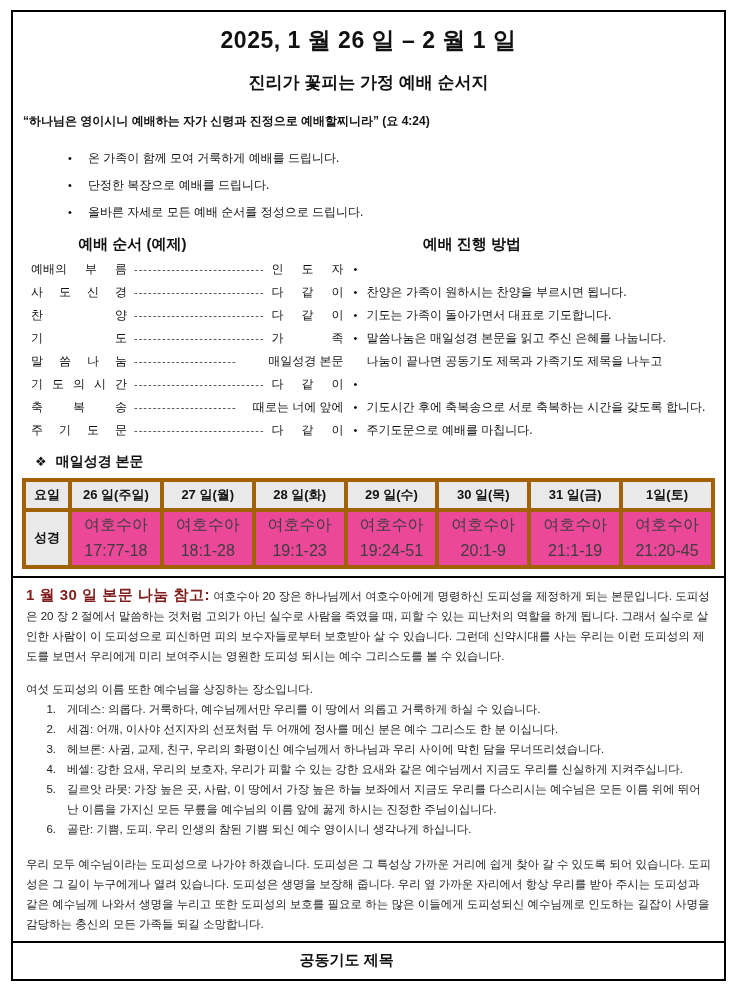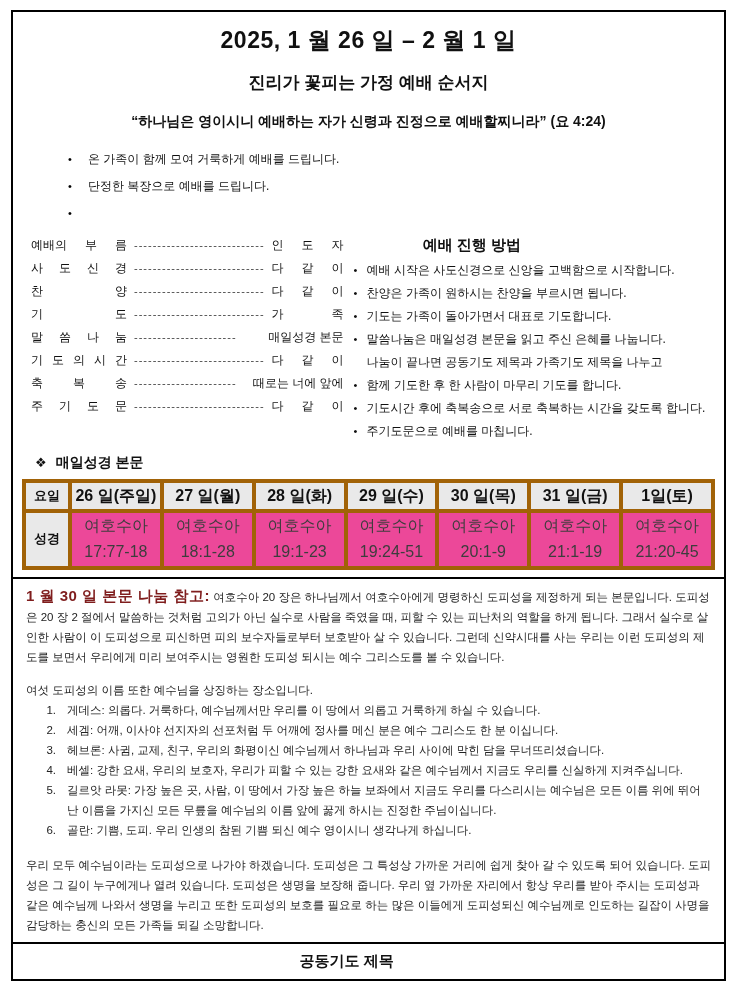--- a/index.html
+++ b/index.html
@@ -8,21 +8,21 @@
     font-family:"Liberation Sans","DejaVu Sans",sans-serif;color:#111;
     overflow:hidden;
   }
   .frame{
     margin:10px 7px 0 11px;height:971px;border:2px solid #000;
     overflow:hidden;box-sizing:border-box;background:#fff;
   }
   
   .title{font-size:23px;font-weight:bold;text-align:center;margin:13px 10px 0;letter-spacing:0.5px;}
   .subtitle{font-size:17px;font-weight:bold;text-align:center;margin:15px 10px 0;}
-  .verse{font-size:14px;font-weight:bold;text-align:center;margin:19px 10px 0;}
+  .verse{font-size:12px;font-weight:bold;margin:19px 10px 0;}
   .notes{margin:15px 0 0 55px;}
   .note-line{display:flex;align-items:baseline;font-size:12px;line-height:27px;}
   .note-line .blt{width:20px;font-size:11px;color:#000;}
   
   .cols{display:flex;margin-top:7px;}
   .col-left{width:46.5%;padding-left:18px;box-sizing:border-box;}
   .col-right{flex:1;padding:0 14px 0 10px;box-sizing:border-box;}
   .sec-h{font-size:15px;font-weight:bold;text-align:center;margin:2px 0 4px;}
   .col-left .sec-h{margin-right:110px;}
   .col-right .sec-h{margin-right:120px;}
@@ -34,21 +34,21 @@
   .oval.long{width:100px;text-align:right;}
   .guide-line{display:flex;align-items:baseline;font-size:12px;line-height:23px;}
   .guide-line .blt{width:13px;font-size:11px;}
   .guide-line .spacer{width:13px;}
   
   .bible-head{display:flex;align-items:baseline;gap:9px;margin:11px 0 0 22px;font-size:14px;font-weight:bold;}
   .bible-head .dia{font-size:13px;}
   table.bible{width:693px;margin:7px auto 0;border-collapse:collapse;border:2px solid #000;table-layout:fixed;}
   table.bible th,table.bible td{border:4px solid #a16207;text-align:center;padding:0;}
   table.bible col.c0{width:46px;}
-  table.bible th{background:#e9e9e9;font-size:16px;font-weight:bold;height:26px;}
+  table.bible th{background:#e9e9e9;font-size:13px;font-weight:bold;height:26px;}
   table.bible th.rowhead{font-size:13px;}
   table.bible td{height:42px;background:#ec4899;font-size:16px;color:#3d3d3d;line-height:1.65;font-weight:normal;}
   
   .divider{border:none;border-top:2px solid #000;margin:7px 0 0;}
   
   .study{padding:0 13px;font-size:11.5px;line-height:20px;color:#222;}
   .study .lead{font-size:15px;font-weight:bold;color:#7f1d1d;letter-spacing:0.5px;}
   .study p{margin:0;}
   .study .p1{margin-top:7px;}
   .study .p2{margin-top:13px;}
@@ -76,25 +76,27 @@
       <div class="note-line">
           <span class="blt">•</span>
           <span>온 가족이 함께 모여 거룩하게 예배를 드립니다.</span>
         </div>
       <div class="note-line">
           <span class="blt">•</span>
           <span>단정한 복장으로 예배를 드립니다.</span>
         </div>
       <div class="note-line">
           <span class="blt">•</span>
+          <span>올바른 자세로 모든 예배 순서를 정성으로 드립니다.</span>
         </div>
     </div>
 
     <div class="cols">
       <div class="col-left">
+        <div class="sec-h">예배 순서 (예제)</div>
         <div class="order-row">
             <span class="olabel">예배의 부 름</span>
             <span class="odash">--------------------------------------------------------</span>
             <span class="oval short">인 도 자</span>
           </div>
         <div class="order-row">
             <span class="olabel">사 도 신 경</span>
             <span class="odash">--------------------------------------------------------</span>
             <span class="oval short">다 같 이</span>
           </div>
@@ -126,41 +128,39 @@
         <div class="order-row">
             <span class="olabel">주 기 도 문</span>
             <span class="odash">--------------------------------------------------------</span>
             <span class="oval short">다 같 이</span>
           </div>
       </div>
       <div class="col-right">
         <div class="sec-h">예배 진행 방법</div>
         <div class="guide-line">
             <span class="blt">•</span>
-            <span>예배 시작은 사도신경으로 신앙을 고백함으로 시작합니다.</span>
           </div>
         <div class="guide-line">
             <span class="blt">•</span>
             <span>찬양은 가족이 원하시는 찬양을 부르시면 됩니다.</span>
           </div>
         <div class="guide-line">
             <span class="blt">•</span>
             <span>기도는 가족이 돌아가면서 대표로 기도합니다.</span>
           </div>
         <div class="guide-line">
             <span class="blt">•</span>
             <span>말씀나눔은 매일성경 본문을 읽고 주신 은혜를 나눕니다.</span>
           </div>
         <div class="guide-line">
             <span class="spacer"></span>
             <span>나눔이 끝나면 공동기도 제목과 가족기도 제목을 나누고</span>
           </div>
         <div class="guide-line">
             <span class="blt">•</span>
-            <span>함께 기도한 후 한 사람이 마무리 기도를 합니다.</span>
           </div>
         <div class="guide-line">
             <span class="blt">•</span>
             <span>기도시간 후에 축복송으로 서로 축복하는 시간을 갖도록 합니다.</span>
           </div>
         <div class="guide-line">
             <span class="blt">•</span>
             <span>주기도문으로 예배를 마칩니다.</span>
           </div>
       </div>

